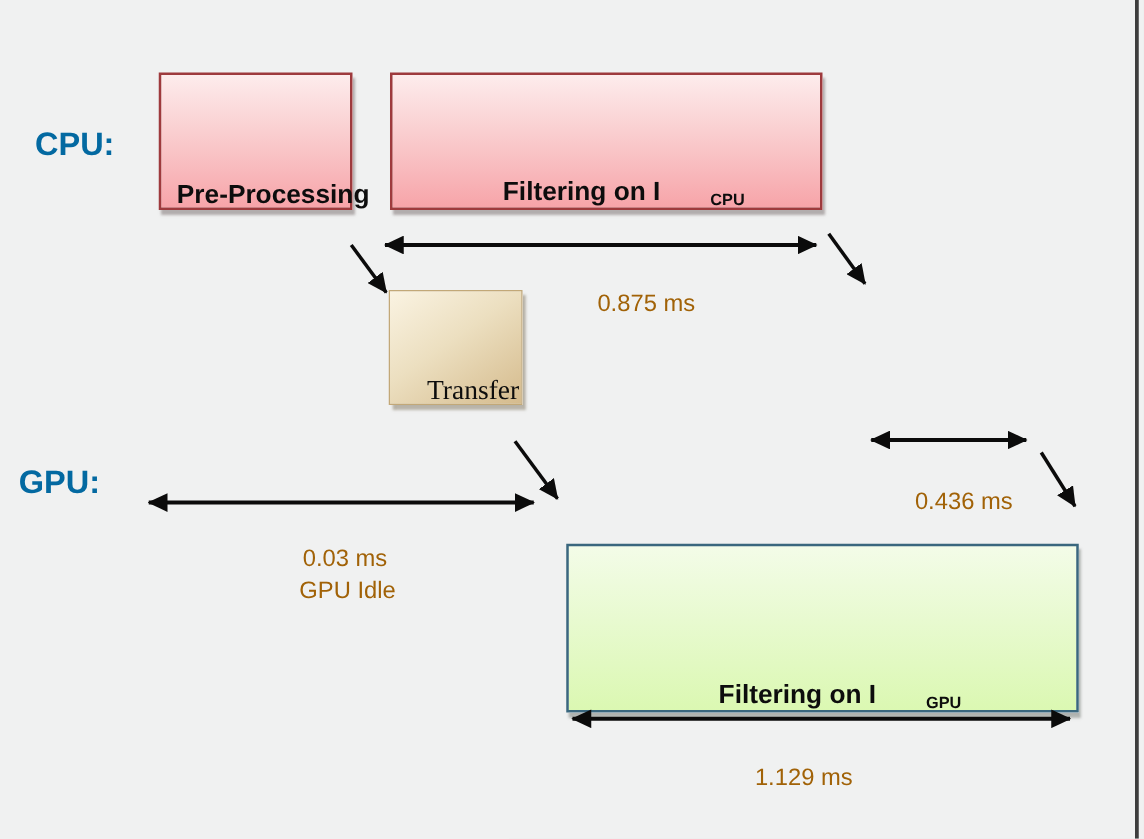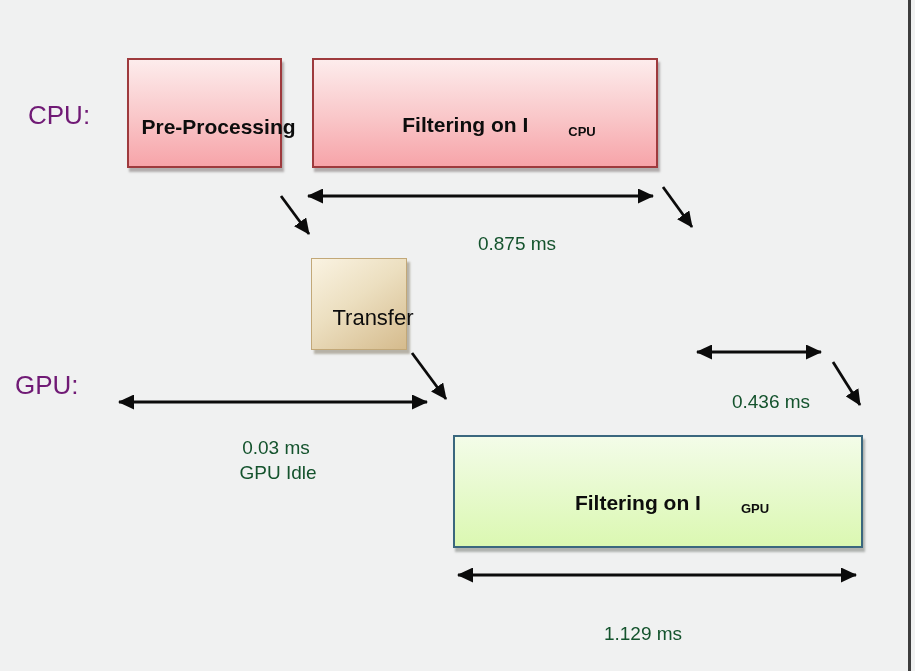--- a/index.html
+++ b/index.html
@@ -13,30 +13,30 @@
     background:var(--background,#f0f1f1);
     overflow:hidden;
   }
   .right-edge-line{
     position:absolute;
     left:908px;top:0;width:3px;height:671px;
     background:#3d3d3d;
   }
   .row-label{
     position:absolute;
-    font-size:26px;font-weight:400;color:#701a75;
+    font-size:26px;font-weight:700;color:#0369a1;
     letter-spacing:0px;
   }
   .row-label.cpu{left:28px;top:100px;}
   .row-label.gpu{left:15px;top:370px;}
 
   .task-box{
     position:absolute;
     box-sizing:border-box;
-    display:flex;justify-content:center;align-items:center;
+    display:flex;justify-content:center;align-items:flex-end;
     text-align:center;
     padding-left:28px;
   }
   .task-box .box-label{
     color:#0d0d0d;
     white-space:nowrap;
     line-height:1;
   }
   .box-label .sub{
     font-size:0.62em;
@@ -54,47 +54,47 @@
   .box-pre{left:127px;top:58px;width:155px;height:110px;padding-top:26px;}
   .box-filt-cpu{left:312px;top:58px;width:346px;height:110px;padding-top:26px;}
   .cpu-task .box-label{font-size:21px;font-weight:700;}
 
   
   .transfer-task{
     background:linear-gradient(145deg,var(--transfer-box-fill-light,#faf3e2) 0%,#ecdfc0 45%,var(--transfer-box-fill-dark,#d5bb8d) 100%);
     border:1px solid var(--transfer-box-border,#c2a878);
     box-shadow:3px 4px 2px rgba(135,125,105,0.55);
   }
-  .box-transfer{left:311px;top:258px;width:96px;height:92px;padding-top:27px;}
+  .box-transfer{left:311px;top:232px;width:107px;height:92px;padding-top:27px;font-family:Liberation Serif, serif;}
   .box-transfer .box-label{font-size:22px;font-weight:400;}
   .box-transfer-o{left:686px;top:250px;width:144px;height:92px;padding-top:28px;}
   .box-transfer-o .box-label{font-size:20px;font-weight:400;}
 
   
   .gpu-task{
     background:linear-gradient(180deg,var(--gpu-box-fill-top,#f3fce8) 0%,#e8fad0 45%,var(--gpu-box-fill-bottom,#dbf8b2) 100%);
     border:2px solid var(--gpu-box-border,#3a677e);
     box-shadow:2px 4px 2px rgba(110,115,110,0.5);
   }
-  .box-filt-gpu{left:453px;top:435px;width:410px;height:113px;padding-top:24px;}
+  .box-filt-gpu{left:453px;top:435px;width:410px;height:135px;padding-top:24px;}
   .gpu-task .box-label{font-size:21px;font-weight:700;}
 
   .time-label{
     position:absolute;
-    font-size:19px;font-weight:400;color:#14532d;
+    font-size:19px;font-weight:400;color:#a16207;
     transform:translateX(-50%);
     white-space:nowrap;
     line-height:1;
     text-align:right;
   }
   .t-0875{left:517px;top:234px;}
   .t-003{left:276px;top:438px;}
   .t-idle{left:278px;top:463px;}
   .t-0253{left:771px;top:392px;}
-  .t-1129{left:643px;top:613px;margin-top:11px;}
+  .t-1129{left:643px;top:613px;}
 
   .arrows-layer{
     position:absolute;left:0;top:0;width:915px;height:671px;
     pointer-events:none;
   }
 </style>
 </head>
 <body>
 
 <div class="canvas">

